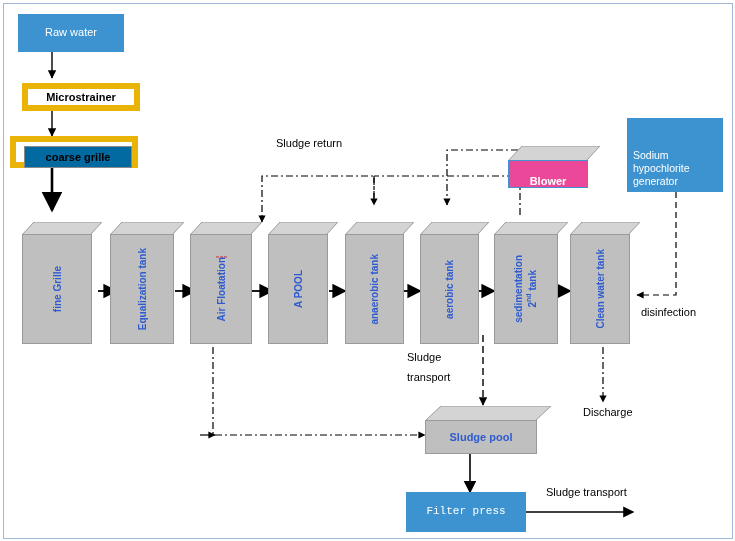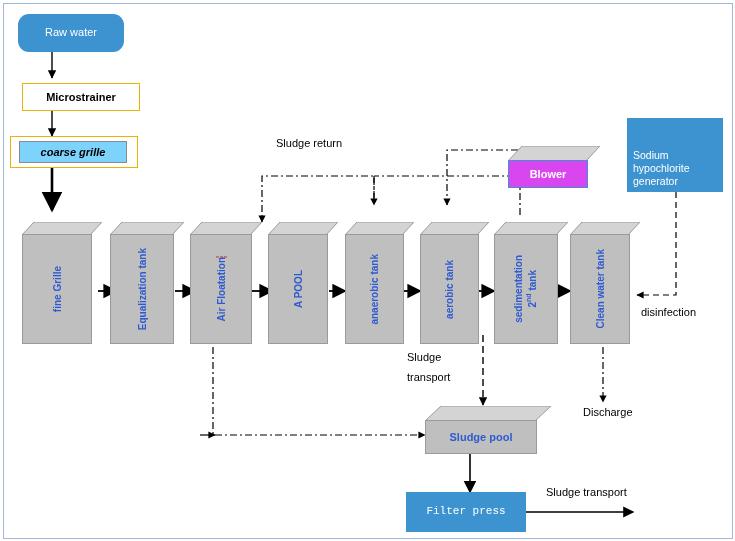--- a/index.html
+++ b/index.html
@@ -21,25 +21,25 @@
     display:flex;align-items:center;justify-content:center;
     text-align:center;
     font-size:11px;
     line-height:1.25;
   }
   .blue-box.small{font-size:10.5px;}
 
   
   .wbox{
     background:#ffffff;
-    border:1px solid #eab308;
+    border:6px solid #eab308;
     display:flex;align-items:center;justify-content:center;
     font-size:11px;font-weight:bold;color:#000;
   }
-  .wbox.grey{background:#7dd3fc;border:1px solid #7f7f7f;font-style:italic;}
+  .wbox.grey{background:#0369a1;border:1px solid #7f7f7f;}
 
   
   .prism{position:absolute;}
   .prism .front{
     position:absolute;left:0;top:12px;
     width:100%;height:calc(100% - 12px);
     background:#bfbfbf;
     border:1px solid #9a9a9a;
     display:flex;align-items:center;justify-content:center;
   }
@@ -131,21 +131,21 @@
 
     <polyline points="483,335 483,405" fill="none" stroke="#000" stroke-width="1.4" stroke-dasharray="7,4" marker-end="url(#ah)"></polyline>
 
     <polyline points="603,332 603,402" fill="none" stroke="#000" stroke-width="1.2" stroke-dasharray="7,3,2,3" marker-end="url(#ah)"></polyline>
 
     <line x1="470" y1="452" x2="470" y2="492" stroke="#000" stroke-width="1.6" marker-end="url(#ahb)"></line>
 
     <line x1="526" y1="512" x2="633" y2="512" stroke="#000" stroke-width="1.4" marker-end="url(#ahb)"></line>
   </svg>
 
-  <div class="abs blue-box" style="left:18px;top:14px;width:106px;height:38px;border-radius:11px;">
+  <div class="abs blue-box" style="left:18px;top:14px;width:106px;height:38px;">
     <span>Raw water</span>
   </div>
 
   <div class="abs wbox" style="left:22px;top:83px;width:118px;height:28px;">
     <span>Microstrainer</span>
   </div>
 
   <div class="abs wbox" style="left:10px;top:136px;width:128px;height:32px;">
     <span class="abs wbox grey" style="left:8px;top:4px;width:108px;height:22px;border:1px solid #8a8a8a;">coarse grille</span>
   </div>
@@ -236,21 +236,21 @@
     </div>
     <div class="front">
       <span class="label">Clean water tank</span>
     </div>
   </div>
 
   <div class="slab" style="left:508px;top:146px;width:78px;height:40px;">
     <svg class="topsvg" width="92" height="16">
       <polygon points="0,15 14,0 92,0 78,15" fill="#d4d4d4" stroke="#9a9a9a" stroke-width="1"></polygon>
     </svg>
-    <div class="front" style="background:#d946ef;border:1px solid #3d93d0;color:#fff;">
+    <div class="front" style="background:#ec4899;border:1px solid #3d93d0;color:#fff;align-items:flex-end;">
       <span>Blower</span>
     </div>
   </div>
 
   <div class="abs blue-box small" style="left:627px;top:118px;width:96px;height:74px;padding:4px 6px;justify-content:flex-start;align-items:flex-end;text-align:left;">
     <span>Sodium hypochlorite generator</span>
   </div>
 
   <div class="slab" style="left:425px;top:406px;width:110px;height:46px;">
     <svg class="topsvg" width="126" height="16">

